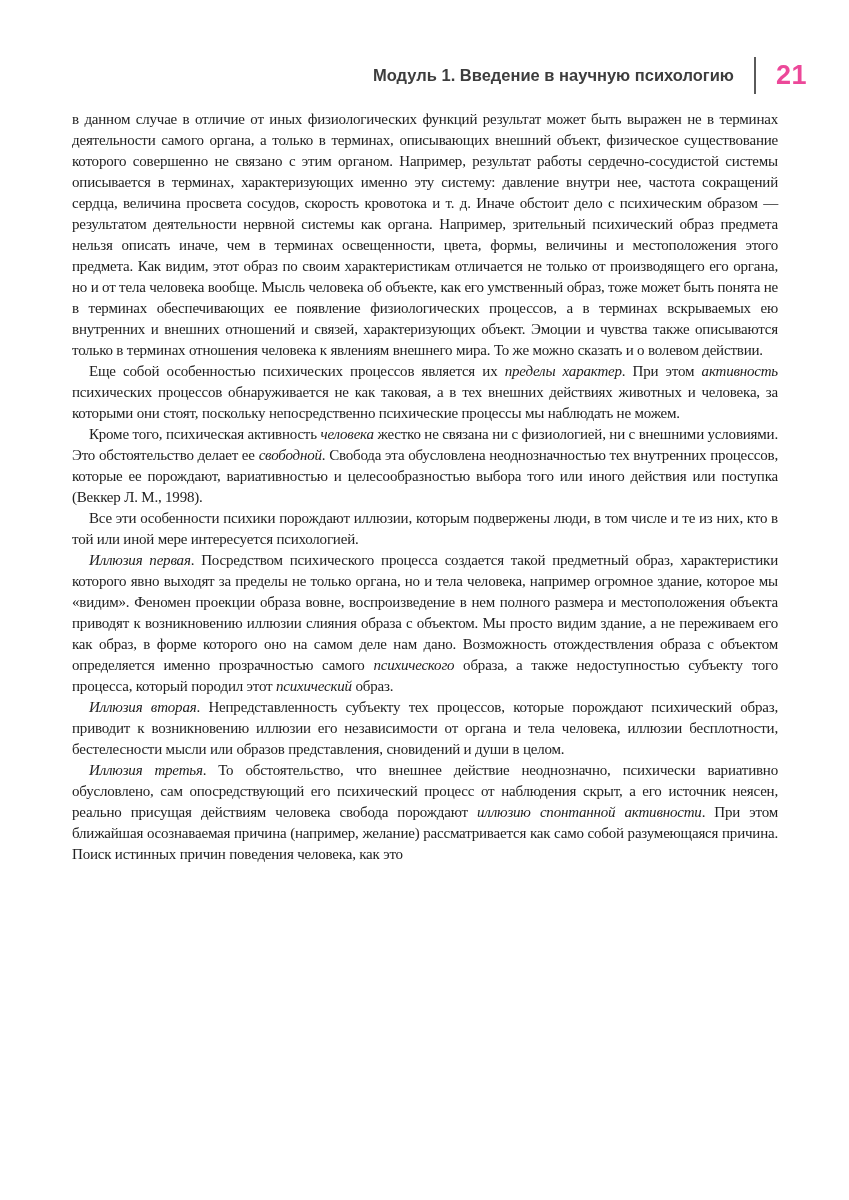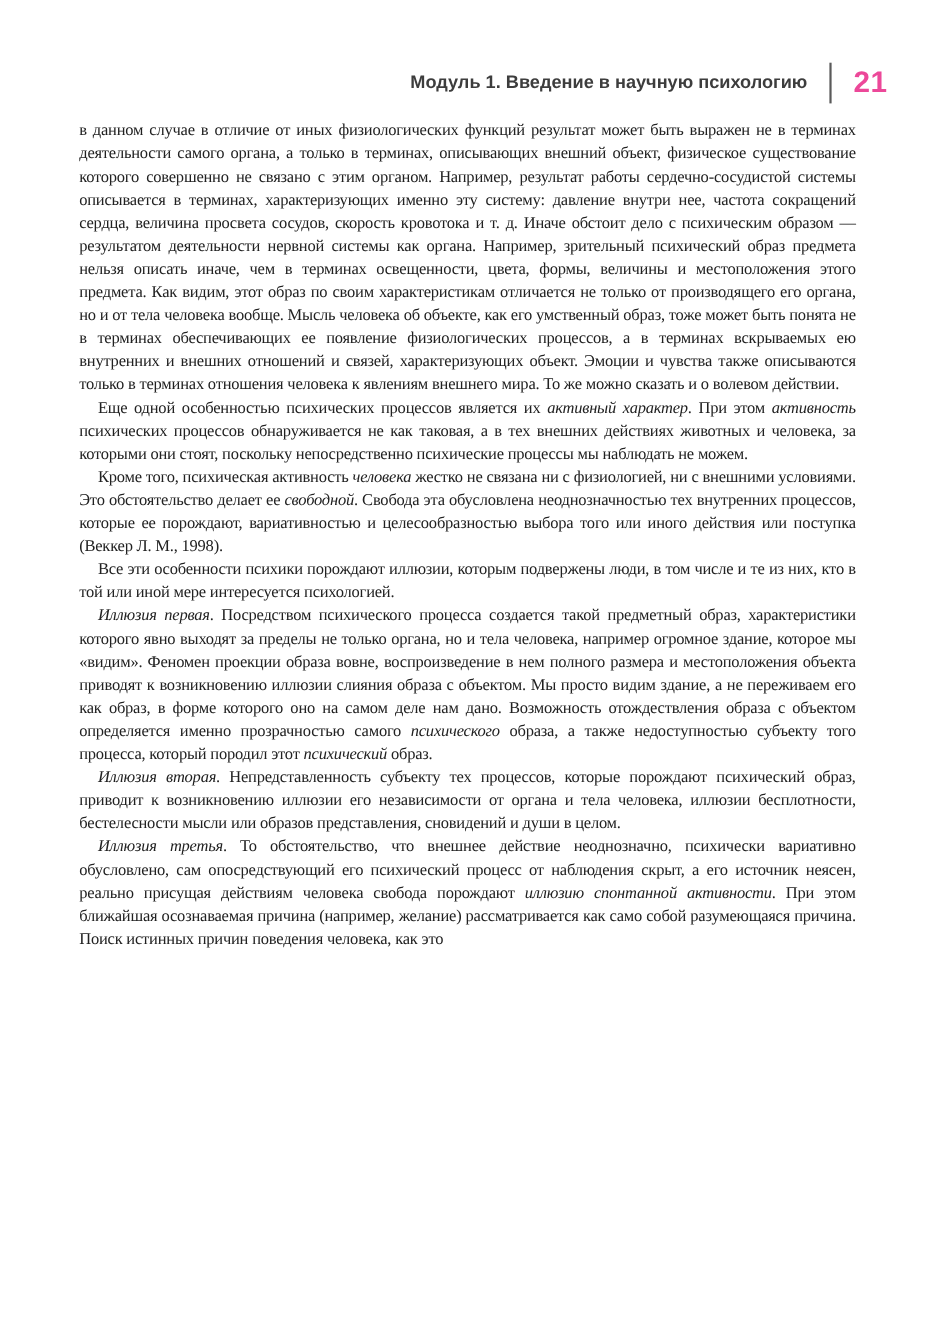--- a/index.html
+++ b/index.html
@@ -73,20 +73,20 @@
 
 <div class="page" style="background: rgb(255, 255, 255);">
   <header class="page-header">
     <div class="running-head" style="color: rgb(61, 61, 61);">Модуль 1. Введение в научную психологию</div>
     <div class="header-divider" style="background: rgb(90, 90, 90);"></div>
     <div class="page-number">21</div>
   </header>
 
   <main class="body-text" style="color: rgb(33, 33, 33);">
       <p class=""><span>в данном случае в отличие от иных физиологических функций результат может быть выражен не в терминах деятельности самого органа, а только в терминах, описывающих внешний объект, физическое существование которого совершенно не связано с этим органом. Например, результат работы сердечно-сосудистой системы описывается в терминах, характеризующих именно эту систему: давление внутри нее, частота сокращений сердца, величина просвета сосудов, скорость кровотока и т. д. Иначе обстоит дело с психическим образом — результатом деятельности нервной системы как органа. Например, зрительный психический образ предмета нельзя описать иначе, чем в терминах освещенности, цвета, формы, величины и местоположения этого предмета. Как видим, этот образ по своим характеристикам отличается не только от производящего его органа, но и от тела человека вообще. Мысль человека об объекте, как его умственный образ, тоже может быть понята не в терминах обеспечивающих ее появление физиологических процессов, а в терминах вскрываемых ею внутренних и внешних отношений и связей, характеризующих объект. Эмоции и чувства также описываются только в терминах отношения человека к явлениям внешнего мира. То же можно сказать и о волевом действии.</span></p>
-      <p class="indent"><span>Еще одной особенностью психических процессов является их </span><em>активный характер</em><span>. При этом </span><em>активность</em><span> психических процессов обнаруживается не как таковая, а в тех внешних действиях животных и человека, за которыми они стоят, поскольку непосредственно психические процессы мы наблюдать не можем.</span></p>
+      <p class="indent"><span>Еще собой особенностью психических процессов является их </span><em>пределы характер</em><span>. При этом </span><em>активность</em><span> психических процессов обнаруживается не как таковая, а в тех внешних действиях животных и человека, за которыми они стоят, поскольку непосредственно психические процессы мы наблюдать не можем.</span></p>
       <p class="indent"><span>Кроме того, психическая активность </span><em>человека</em><span> жестко не связана ни с физиологией, ни с внешними условиями. Это обстоятельство делает ее </span><em>свободной</em><span>. Свобода эта обусловлена неоднозначностью тех внутренних процессов, которые ее порождают, вариативностью и целесообразностью выбора того или иного действия или поступка (Веккер Л. М., 1998).</span></p>
       <p class="indent"><span>Все эти особенности психики порождают иллюзии, которым подвержены люди, в том числе и те из них, кто в той или иной мере интересуется психологией.</span></p>
       <p class="indent"><em>Иллюзия первая</em><span>. Посредством психического процесса создается такой предметный образ, характеристики которого явно выходят за пределы не только органа, но и тела человека, например огромное здание, которое мы «видим». Феномен проекции образа вовне, воспроизведение в нем полного размера и местоположения объекта приводят к возникновению иллюзии слияния образа с объектом. Мы просто видим здание, а не переживаем его как образ, в форме которого оно на самом деле нам дано. Возможность отождествления образа с объектом определяется именно прозрачностью самого </span><em>психического</em><span> образа, а также недоступностью субъекту того процесса, который породил этот </span><em>психический</em><span> образ.</span></p>
       <p class="indent"><em>Иллюзия вторая</em><span>. Непредставленность субъекту тех процессов, которые порождают психический образ, приводит к возникновению иллюзии его независимости от органа и тела человека, иллюзии бесплотности, бестелесности мысли или образов представления, сновидений и души в целом.</span></p>
       <p class="indent"><em>Иллюзия третья</em><span>. То обстоятельство, что внешнее действие неоднозначно, психически вариативно обусловлено, сам опосредствующий его психический процесс от наблюдения скрыт, а его источник неясен, реально присущая действиям человека свобода порождают </span><em>иллюзию спонтанной активности</em><span>. При этом ближайшая осознаваемая причина (например, желание) рассматривается как само собой разумеющаяся причина. Поиск истинных причин поведения человека, как это</span></p>
     </main>
 </div>
 
 </body></html>

